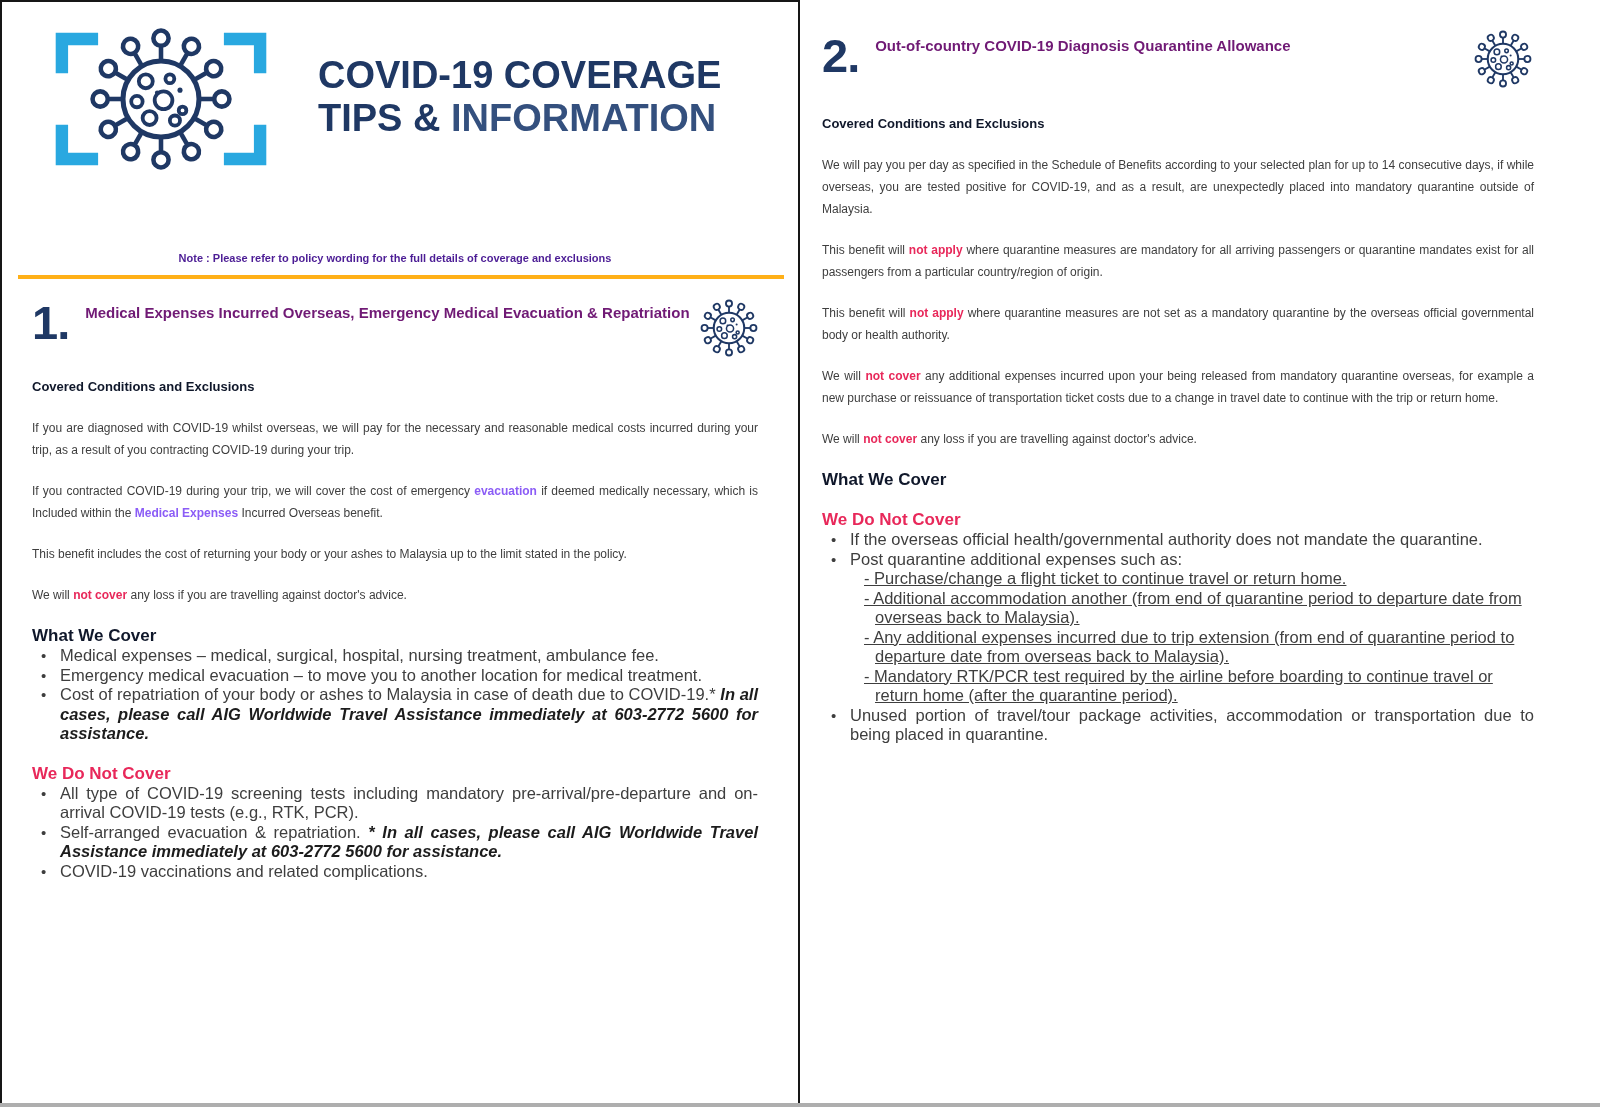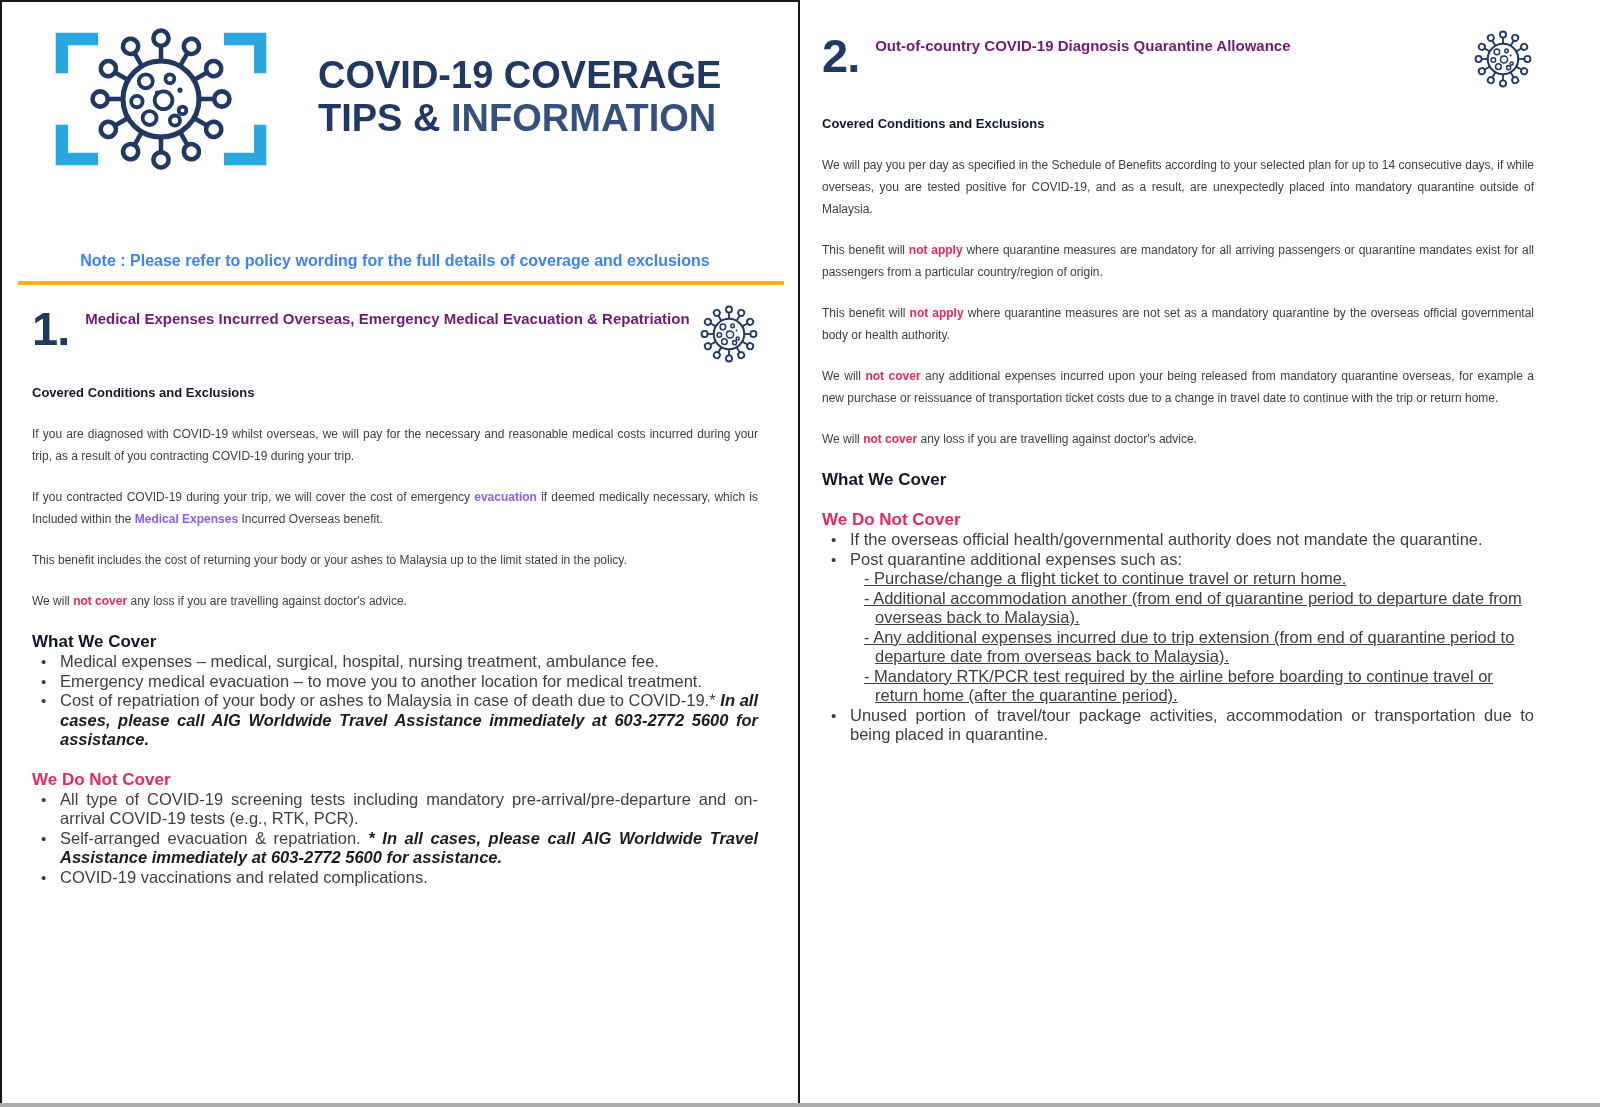--- a/index.html
+++ b/index.html
@@ -13,21 +13,21 @@
   .page-right{left:800px;width:800px;padding:34px 66px 0 22px;}
   .bottom-line{position:absolute;left:0;bottom:0;width:1600px;height:4px;background:#aeaeae;}
 
   
   .header-row{display:flex;align-items:flex-start;}
   .logo{width:234px;height:162px;margin-left:12px;flex:none;}
   .doc-title{margin-left:40px;margin-top:36px;font-size:38px;font-weight:800;
              color:#1F3864;line-height:1.12;letter-spacing:0px;}
   .doc-title .lt{color:#34507E;}
 
-  .note{color:#3b82f6;font-weight:700;font-size:16px;text-align:center;margin-top:72px;}
+  .note{color:#4c1d95;font-weight:700;font-size:11px;text-align:center;margin-top:72px;}
   .orange-rule{height:4px;background:#FFB018;margin:11px -26px 0 -14px;}
 
   
   .sec{display:flex;align-items:flex-start;margin-top:22px;}
   .sec-num{font-size:47px;font-weight:800;color:#1F3864;line-height:0.92;flex:none;letter-spacing:-1px;}
   .sec-title{font-size:15px;font-weight:700;color:#701a75;line-height:1.33;margin-left:16px;margin-top:2px;}
   .page-left  .sec-title{flex:1;}
   .page-right .sec-title{max-width:500px;}
   .virus-sm{width:58px;height:62px;flex:none;margin-left:auto;}
   .page-left .virus-sm{margin-top:-4px;}

